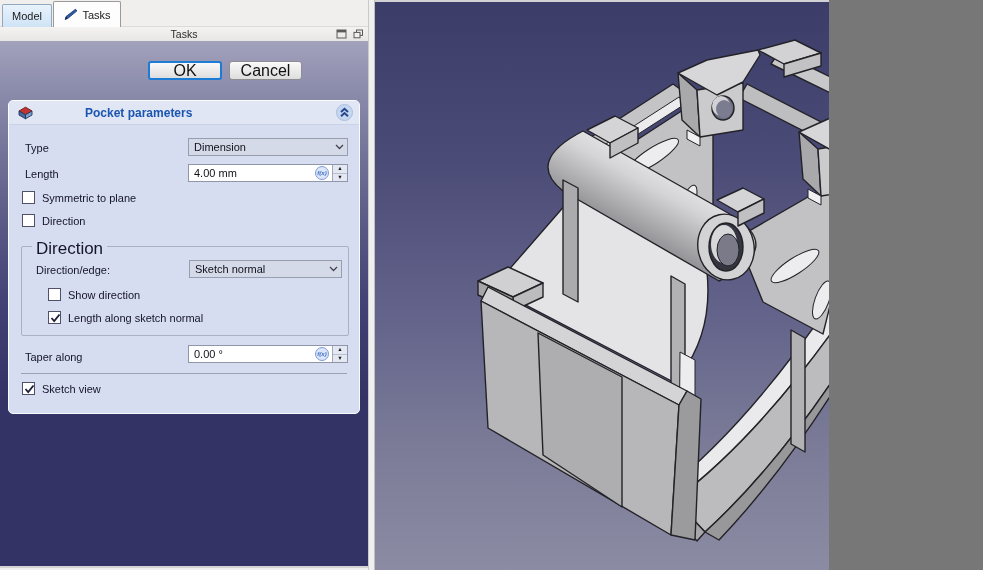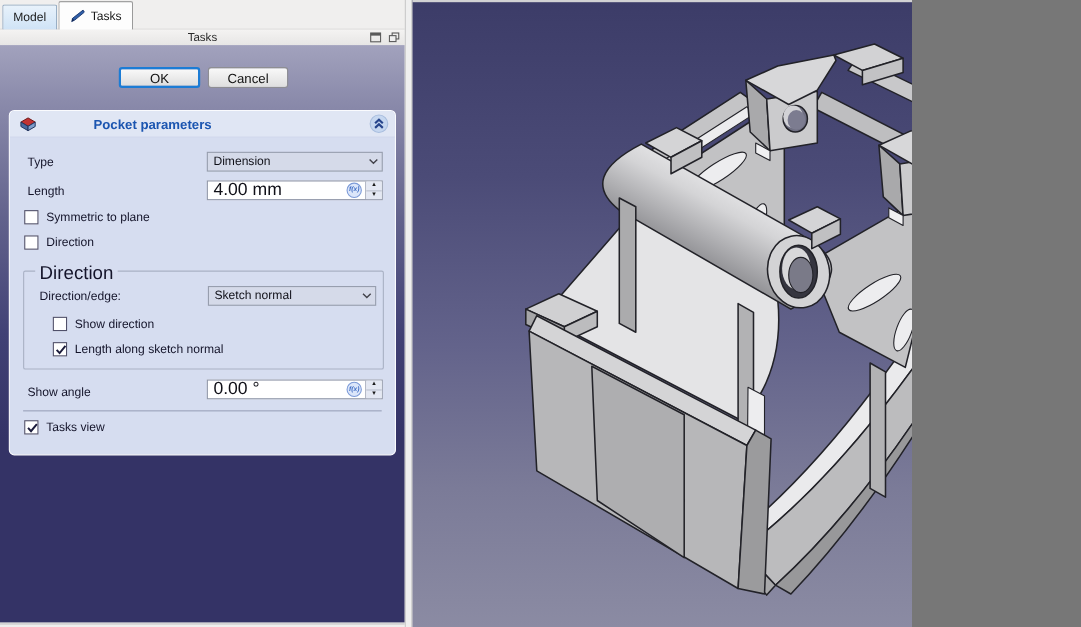--- a/index.html
+++ b/index.html
@@ -13,39 +13,39 @@
   .tab-model{left:2px;top:4px;width:50px;height:23px;background:linear-gradient(#e8f2fb,#cfe3f6);border:1px solid #90a8c0;border-bottom:none;border-radius:2px 2px 0 0;}
   .tab-tasks{left:53px;top:1px;width:68px;height:26px;background:#fdfdfd;border:1px solid #9a9a9a;border-bottom:none;border-radius:2px 2px 0 0;z-index:2;}
   .titlebar{position:absolute;left:0;top:27px;width:100%;height:14px;background:linear-gradient(#f4f3f2,#e7e6e5);display:flex;align-items:center;justify-content:center;font-size:10.5px;color:#2a2a2a;}
   .titlebar-icons{position:absolute;right:4px;top:2px;display:flex;gap:6px;}
   .tb-icon{width:11px;height:10px;display:block;cursor:pointer;}
 
   .content{position:absolute;left:0;top:41px;width:100%;height:527px;
     background:linear-gradient(180deg,#a2a2bd 0%,#8c8cac 9%,#62628c 30%,#414175 50%,#343366 68%,#343366 100%);
     border-bottom:2px solid #d4d4d4;}
 
-  .btn{position:absolute;top:20px;height:19px;font-size:12px;color:#111;display:flex;align-items:center;justify-content:center;background:linear-gradient(#f9f9f9,#dedede);cursor:pointer;}
+  .btn{position:absolute;top:20px;height:19px;font-size:16px;color:#111;display:flex;align-items:center;justify-content:center;background:linear-gradient(#f9f9f9,#dedede);cursor:pointer;margin-left:40px;}
   .btn-ok{left:108px;width:74px;border:2px solid #1c7cd5;border-radius:3px;}
   .btn-cancel{left:189px;width:73px;border:1px solid #8e8e93;border-radius:3px;}
 
   
   .pocket{position:absolute;left:8px;top:59px;width:352px;height:314px;background:#d6ddf0;border:1px solid #fafbfe;border-radius:5px;}
   .pocket-header{position:absolute;left:0;top:0;width:100%;height:24px;background:#e0e6f4;border-bottom:1px solid #c9d2e6;border-radius:4px 4px 0 0;}
   .pocket-title{position:absolute;left:28px;top:5px;font-size:12px;font-weight:bold;color:#1b55b0;margin-left:48px;}
   .pocket-icon{position:absolute;left:8px;top:4px;}
   .collapse-btn{position:absolute;right:6px;top:3px;width:17px;height:17px;border-radius:50%;background:#c6d7f0;border:1px solid #a9bede;display:flex;align-items:center;justify-content:center;cursor:pointer;}
 
   .flabel{position:absolute;font-size:11px;color:#14142a;white-space:nowrap;}
 
   .combo{position:absolute;height:18px;background:#d5dae9;border:1px solid #979eae;display:flex;align-items:center;cursor:pointer;}
   .combo .val{font-size:11px;color:#101018;padding-left:5px;flex:1;}
   .combo .arrow{width:16px;display:flex;align-items:center;justify-content:center;}
 
   .spinfield{position:absolute;height:18px;background:#fff;border:1px solid #8f96a8;display:flex;align-items:center;}
-  .spinfield .val{font-size:16px;color:#101018;padding-left:5px;flex:1;}
+  .spinfield .val{font-size:11px;color:#101018;padding-left:5px;flex:1;}
   .fx{width:14px;height:14px;border-radius:50%;border:1px solid #7d9bd8;background:rgba(190,210,245,.55);font-size:6px;font-style:italic;font-weight:bold;color:#3f6dc4;display:flex;align-items:center;justify-content:center;margin-right:3px;cursor:pointer;}
   .spincol{width:15px;height:100%;border-left:1px solid #a2a8b8;display:flex;flex-direction:column;}
   .spinbtn{flex:1;background:#e4e8f3;display:flex;align-items:center;justify-content:center;font-size:5.5px;color:#1a1a1a;cursor:pointer;line-height:1;}
   .spinbtn + .spinbtn{border-top:1px solid #b8bece;}
 
   .cbrow{position:absolute;display:flex;align-items:center;gap:7px;}
   .cb{width:13px;height:13px;background:#fff;border:1px solid #50506a;position:relative;cursor:pointer;flex:none;}
   .cb svg{position:absolute;left:0.5px;top:1px;visibility:hidden;}
   .cb.checked svg{visibility:visible;}
   .cblabel{font-size:11px;color:#14142a;white-space:nowrap;}
@@ -173,39 +173,39 @@
           <div class="cbrow" style="left:26px;top:64px;">
             <span class="cb checked">
               <svg width="11" height="10" viewBox="0 0 11 10">
                   <path d="M1.5,5 L4.2,8 L9.5,1.5" fill="none" stroke="#1c1c3c" stroke-width="1.8"></path>
                 </svg>
             </span>
             <span class="cblabel">Length along sketch normal</span>
           </div>
         </div>
 
-        <span class="flabel" style="left:16px;top:250px;">Show angle</span>
+        <span class="flabel" style="left:16px;top:250px;">Taper along</span>
         <div class="spinfield" style="left:179px;top:244px;width:160px;">
           <span class="val">0.00 °</span>
           <span class="fx">f(x)</span>
           <span class="spincol">
             <span class="spinbtn">▲</span>
             <span class="spinbtn">▼</span>
           </span>
         </div>
 
         <div class="separator"></div>
 
         <div class="cbrow" style="left:13px;top:281px;">
           <span class="cb checked">
             <svg width="11" height="10" viewBox="0 0 11 10">
                 <path d="M1.5,5 L4.2,8 L9.5,1.5" fill="none" stroke="#1c1c3c" stroke-width="1.8"></path>
               </svg>
           </span>
-          <span class="cblabel">Tasks view</span>
+          <span class="cblabel">Sketch view</span>
         </div>
       </div>
 
     </div>
   </div>
 
   <div class="splitter"></div>
 
   <div class="viewport">
     <div class="topline"></div>

